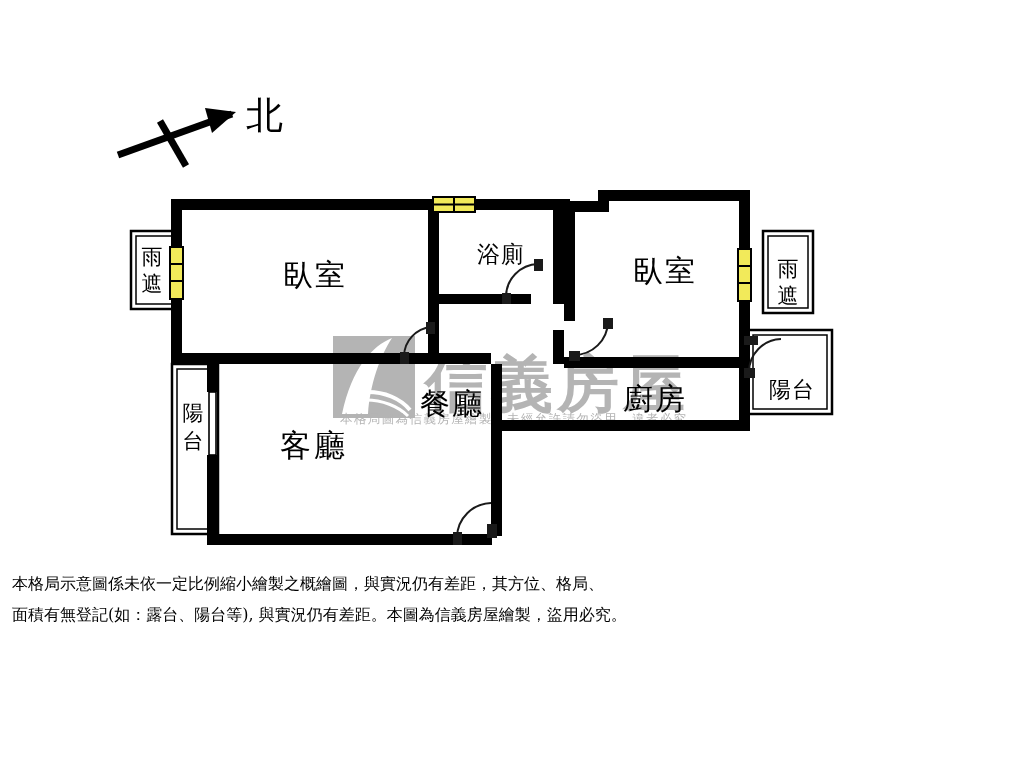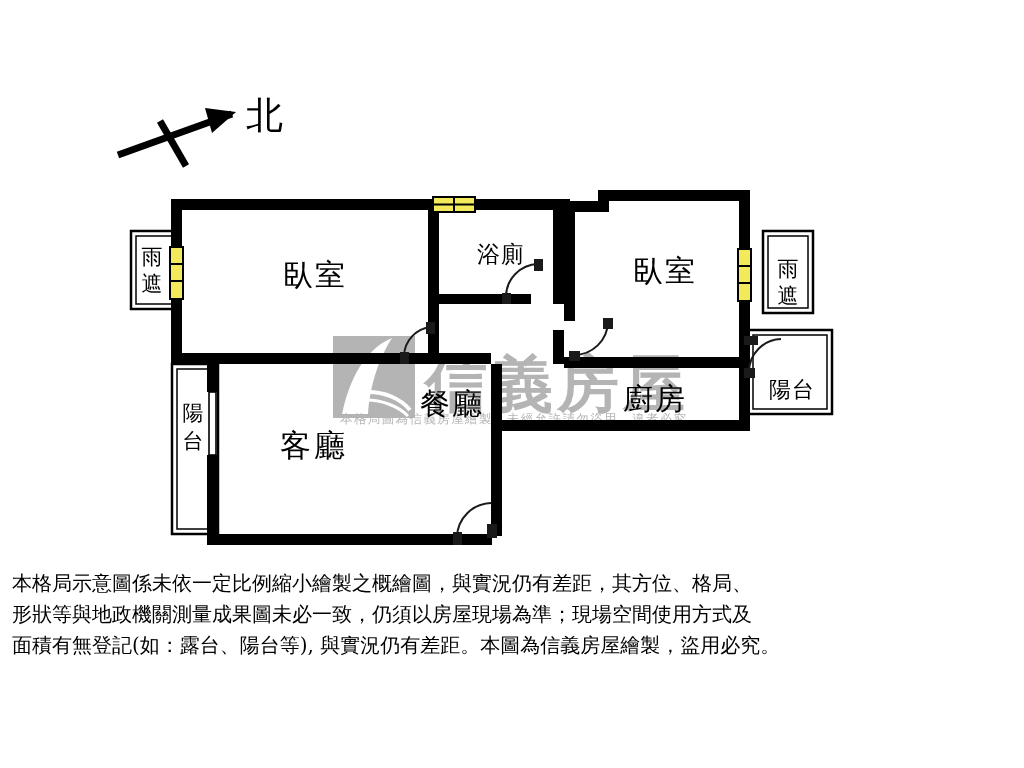--- a/index.html
+++ b/index.html
@@ -24,21 +24,21 @@
   #plan-svg {
     position: absolute;
     left: 0; top: 0;
   }
   .disclaimer {
     position: absolute;
     left: 12px;
     top: 568px;
     width: 1000px;
     font-family: "DejaVu Serif", "Liberation Serif", serif;
-    font-size: 20px;
+    font-size: 16px;
     line-height: 31px;
     color: #000000;
     letter-spacing: 0px;
     text-align: left;
   }
   .disclaimer div { white-space: nowrap; }
 </style>
 </head>
 <body>
 
@@ -192,17 +192,16 @@
 
     <text x="193" y="420" text-anchor="middle" font-size="21" fill="#000" font-family="DejaVu Serif, Liberation Serif, serif">陽</text>
     <text x="193" y="448" text-anchor="middle" font-size="21" fill="#000" font-family="DejaVu Serif, Liberation Serif, serif">台</text>
 
     <text x="792" y="397" text-anchor="middle" font-size="22" fill="#000" font-family="DejaVu Serif, Liberation Serif, serif" letter-spacing="1">陽台</text>
 
   </svg>
 
   <div class="disclaimer">
     <div>本格局示意圖係未依一定比例縮小繪製之概繪圖，與實況仍有差距，其方位、格局、</div>
-    <div>形狀等與地政機關測量成果圖未必一致，仍須以房屋現場為準；現場空間使用方式及</div>
     <div>面積有無登記(如：露台、陽台等), 與實況仍有差距。本圖為信義房屋繪製，盜用必究。</div>
   </div>
 
 </div>
 
 </body></html>

